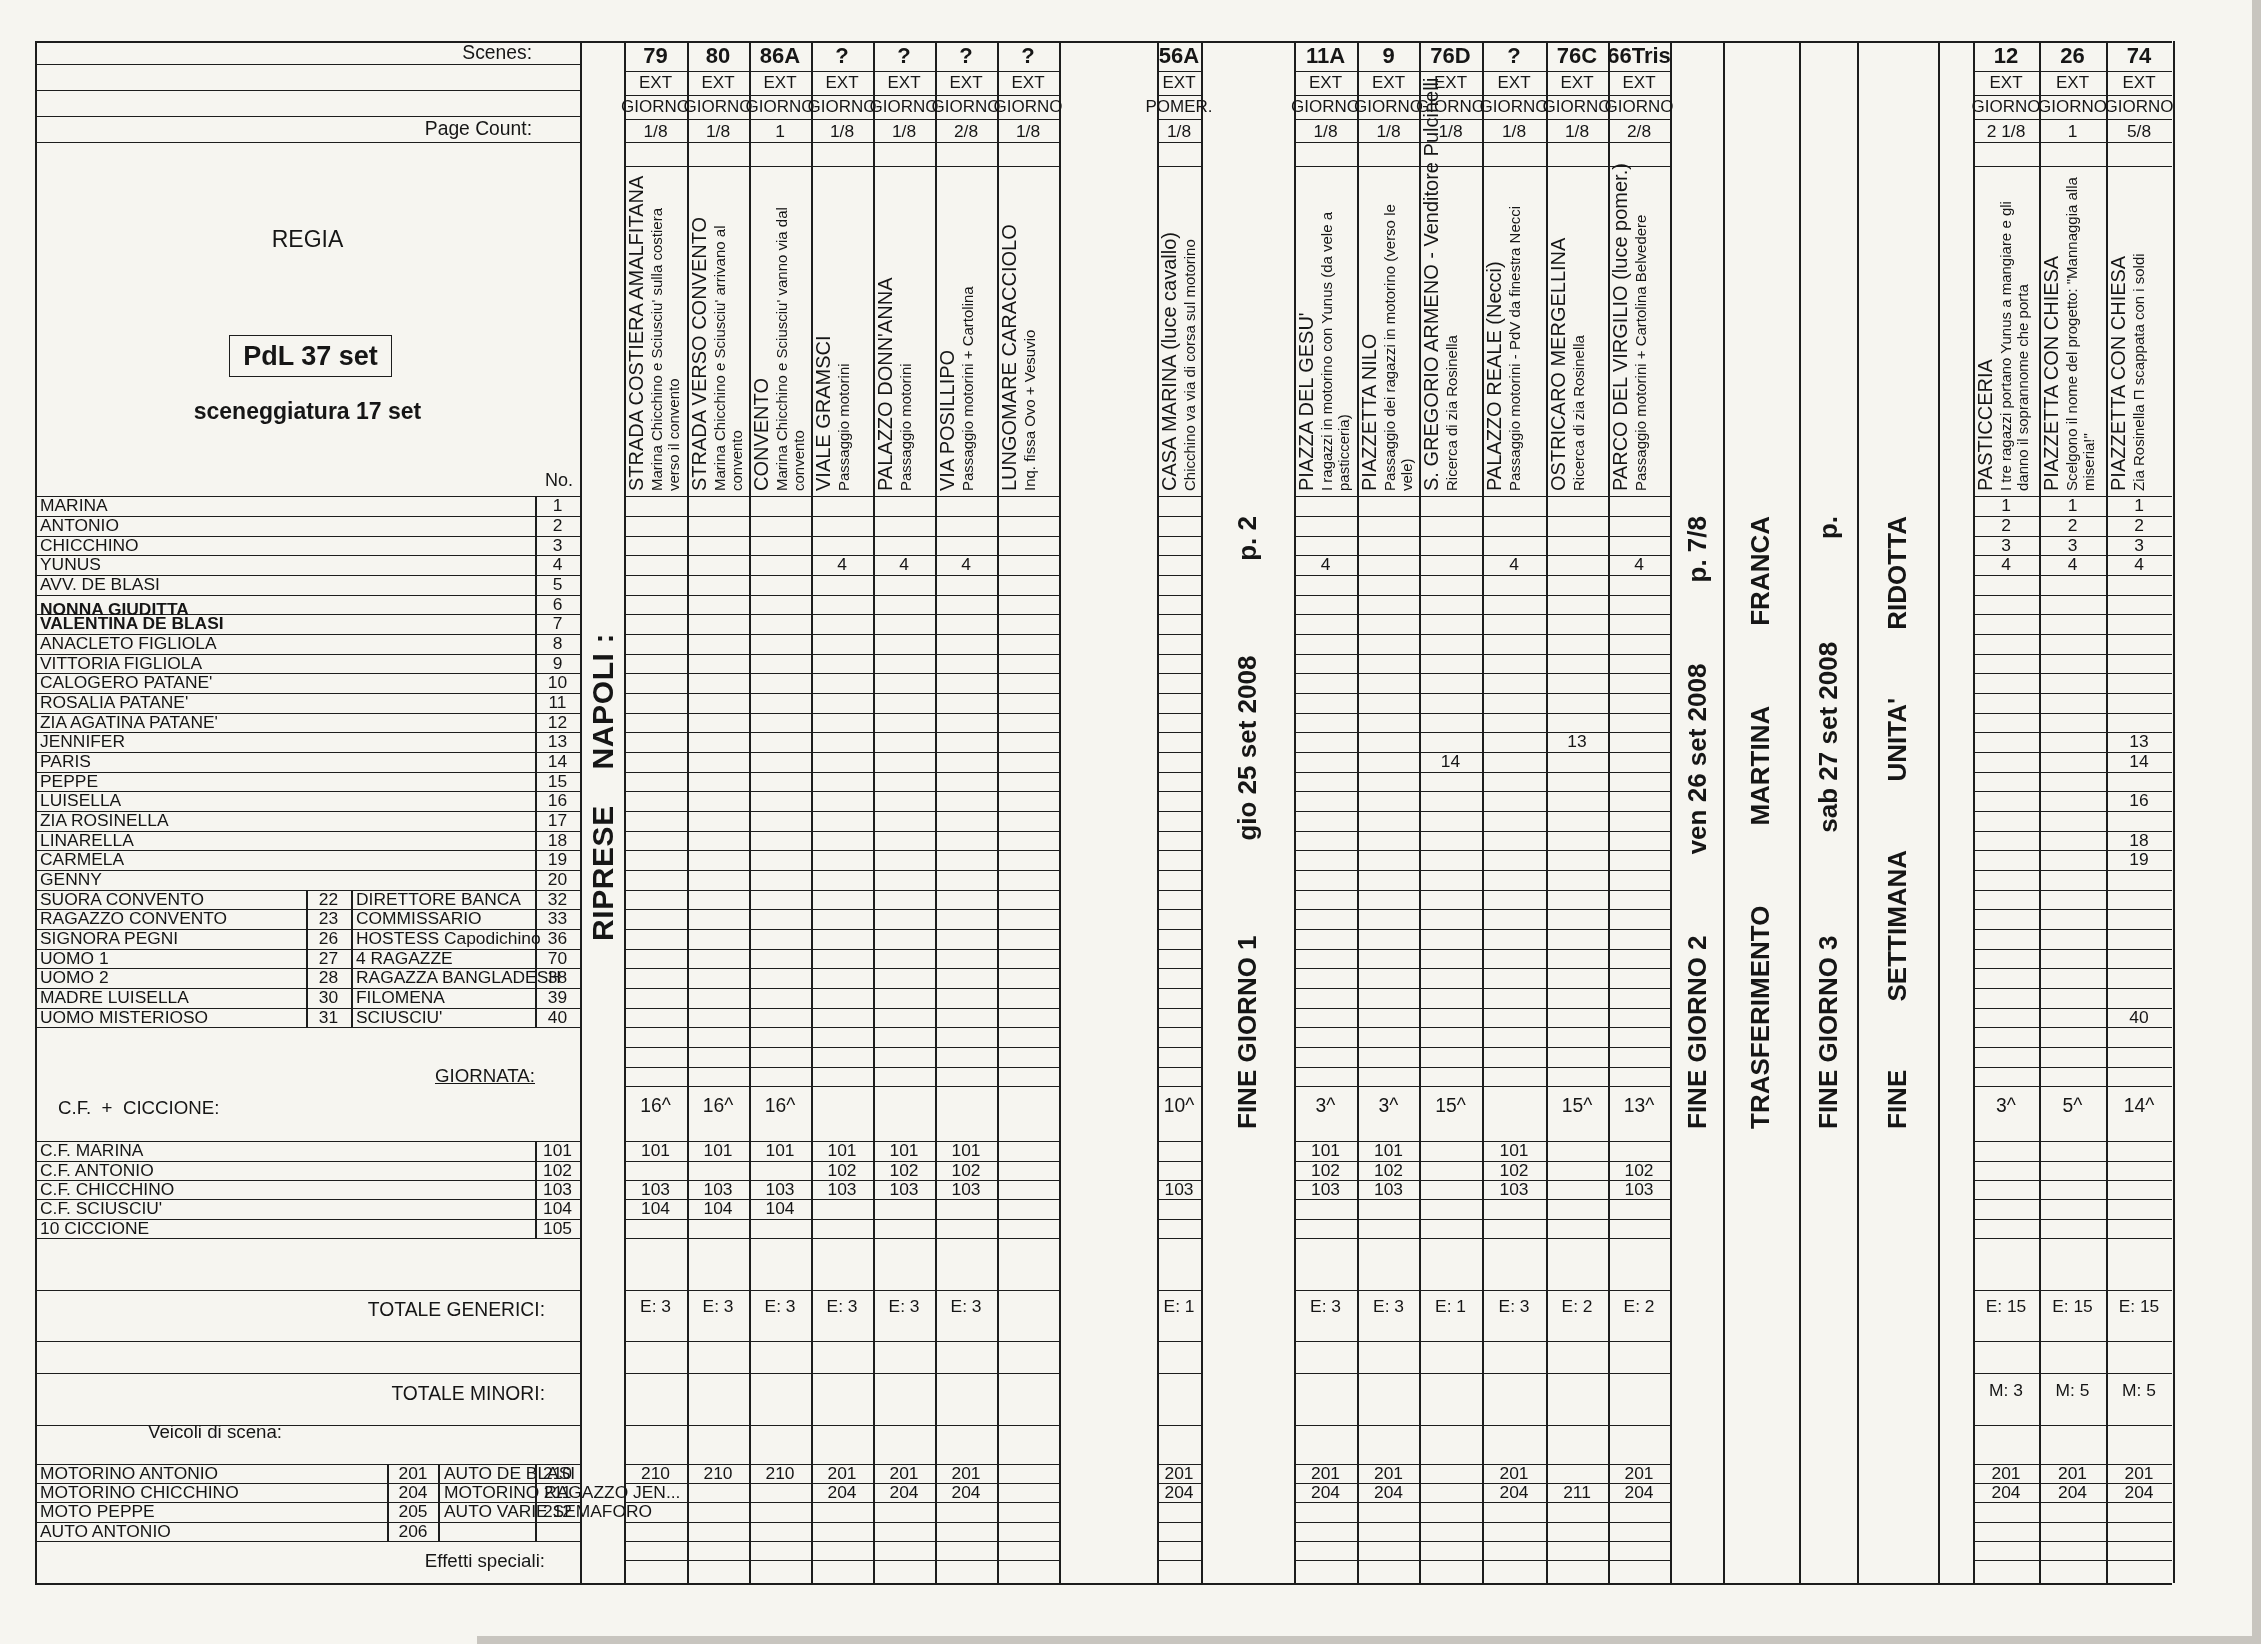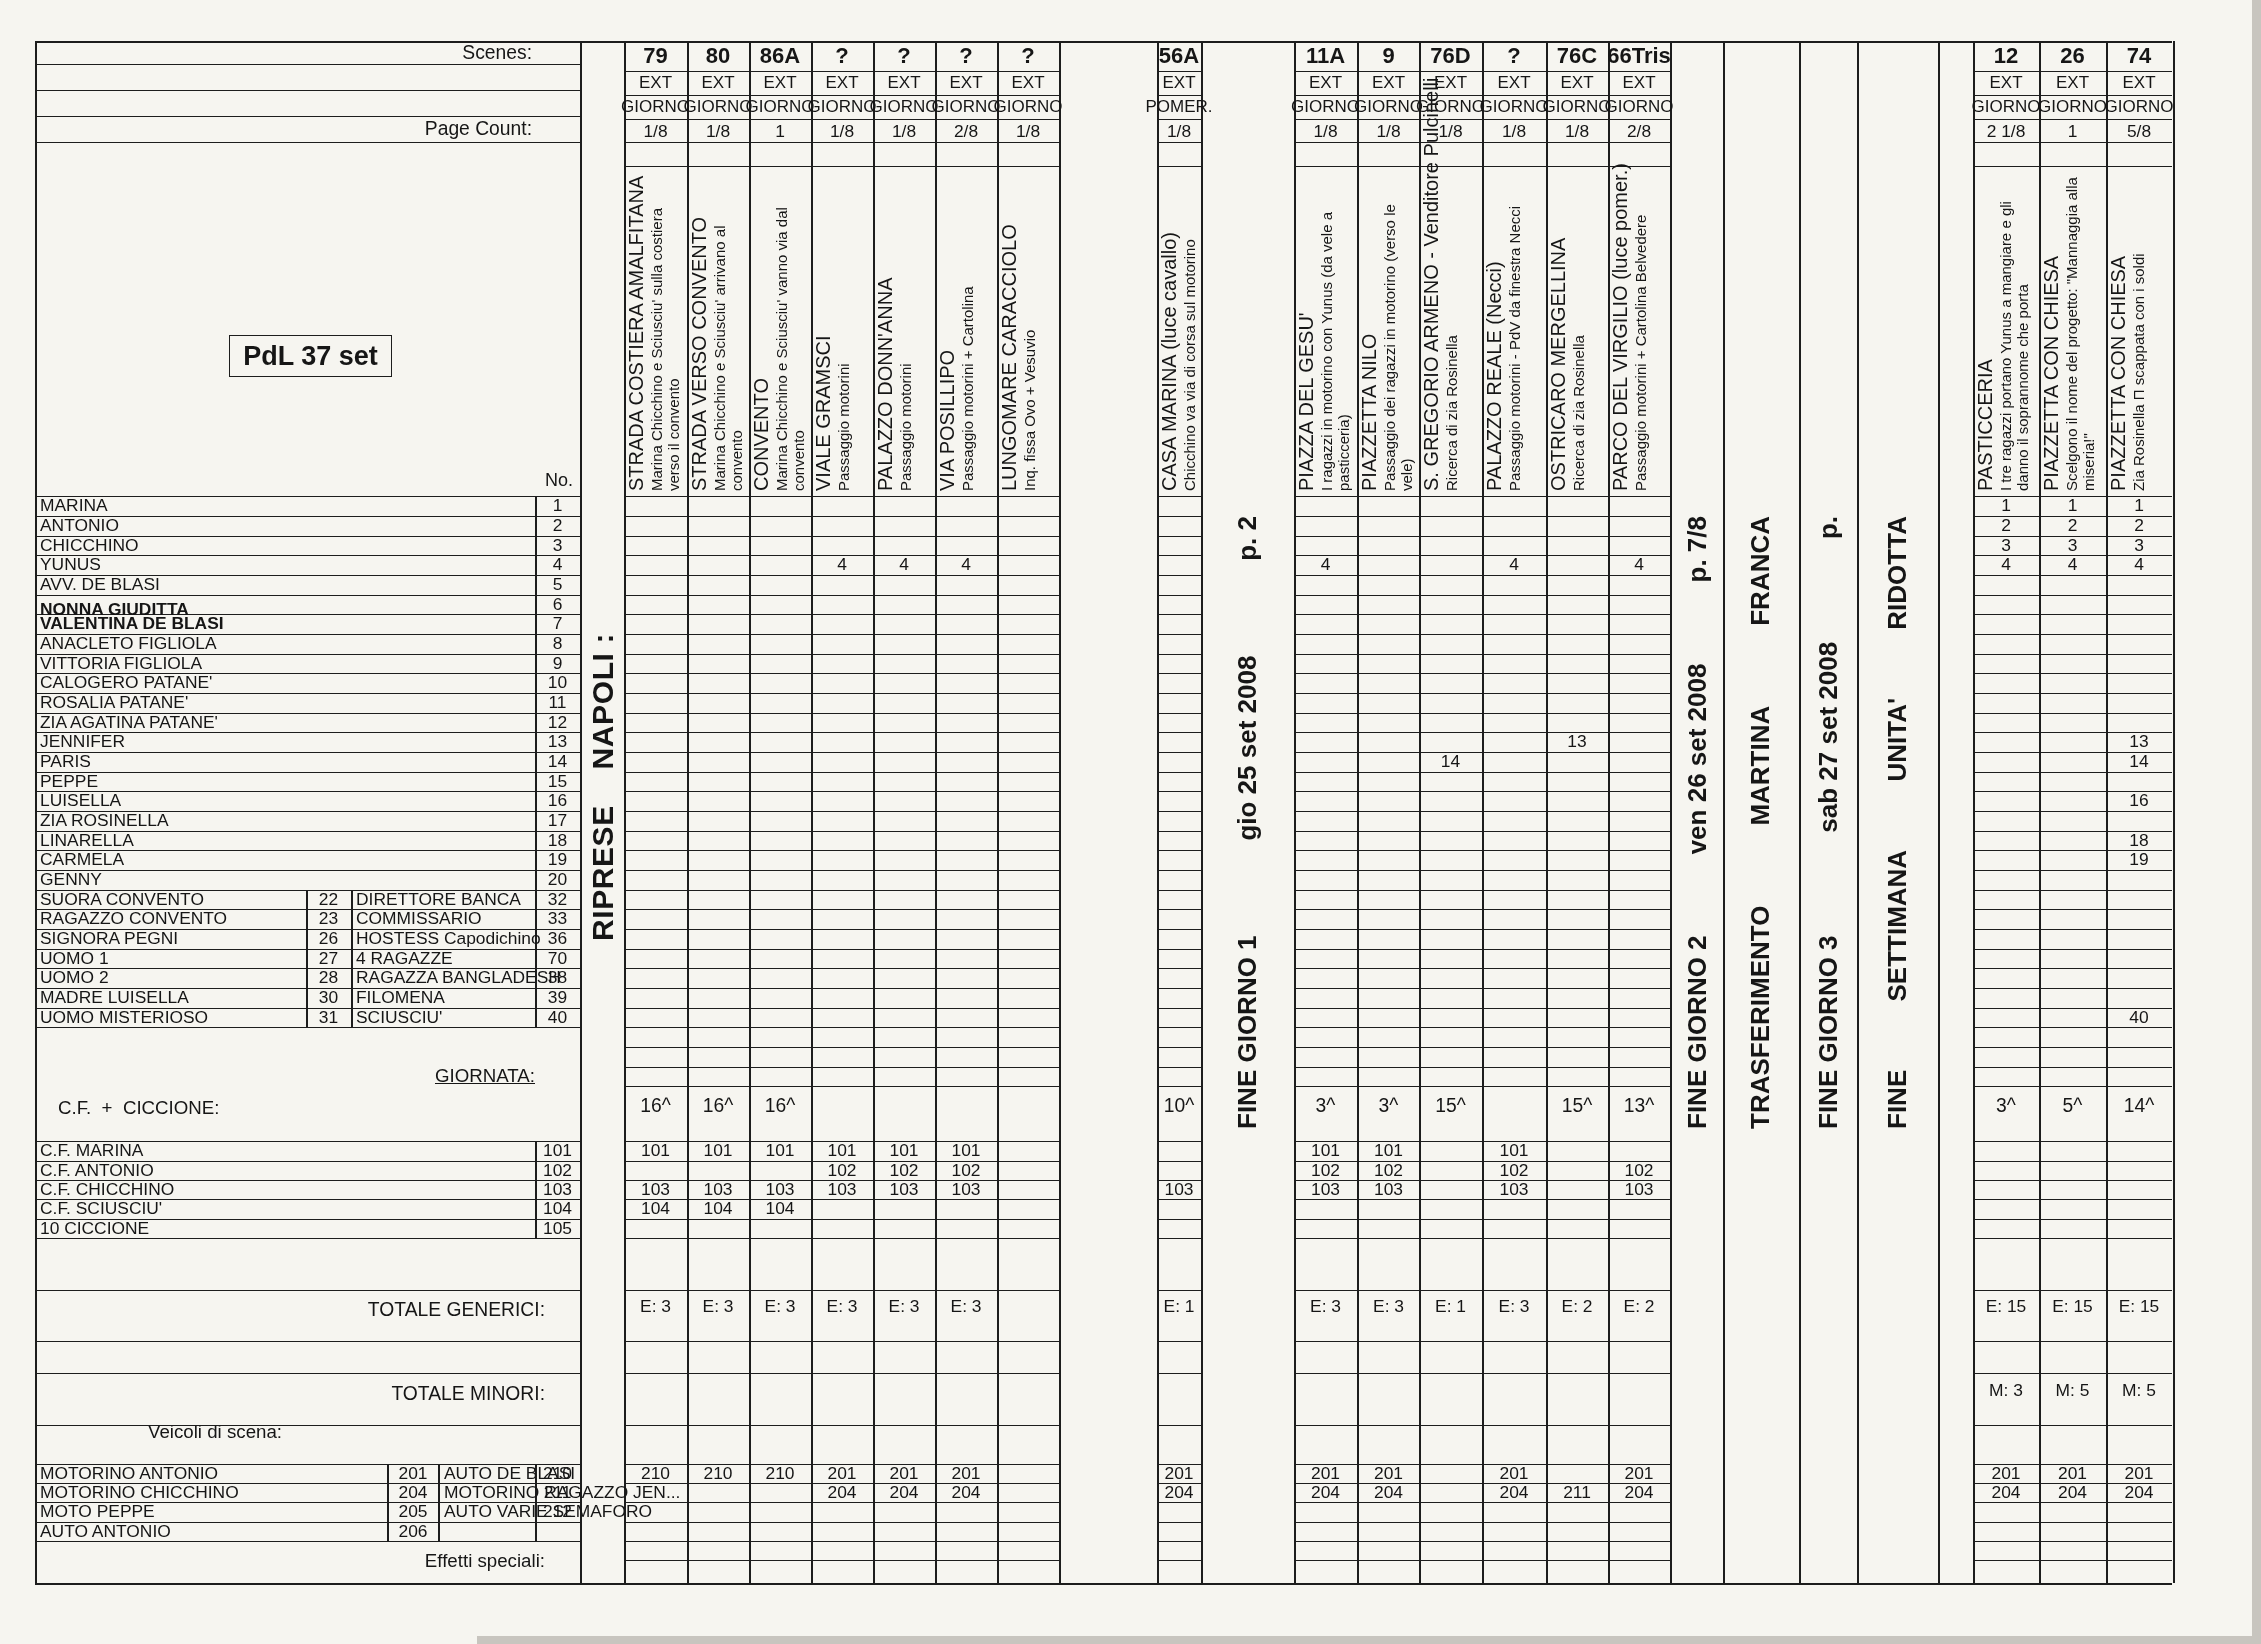--- a/index.html
+++ b/index.html
@@ -17,21 +17,23 @@
   .loc-a{font-size:15px;line-height:17px;}
   .edge{position:absolute;background:#c8c5bf;}
 </style>
 </head>
 <body>
 
 <div id="stage">
 
   <div class="tx rgt" style="left:293px;top:41px;width:239px;height:24px;font-size:19.3px">Scenes:</div>
   <div class="tx rgt" style="left:293px;top:117px;width:239px;height:24px;font-size:19.3px">Page Count:</div>
+  <div class="tx ctr" style="left:35px;top:224px;width:545px;height:31px;font-size:23px">REGIA</div>
   <div class="tx ctr b" style="left:229px;top:335px;width:161px;height:40px;font-size:27px;border:1.9px solid #1d1d1d">PdL 37 set</div>
+  <div class="tx ctr b" style="left:35px;top:395px;width:545px;height:32px;font-size:23px">sceneggiatura 17 set</div>
   <div class="tx rgt" style="left:496px;top:469px;width:77px;height:23px;font-size:18px">No.</div>
   <div class="tx rgt u" style="left:322px;top:1064px;width:213px;height:24.5px;font-size:18.7px">GIORNATA:</div>
   <div class="tx" style="left:58px;top:1096px;width:322px;height:24.5px;font-size:18.7px">C.F.  +  CICCIONE:</div>
   <div class="tx rgt" style="left:258px;top:1297px;width:287px;height:26px;font-size:19.3px">TOTALE GENERICI:</div>
   <div class="tx rgt" style="left:258px;top:1381px;width:287px;height:26px;font-size:19.3px">TOTALE MINORI:</div>
   <div class="tx" style="left:148px;top:1420px;width:271px;height:24.5px;font-size:18.7px">Veicoli di scena:</div>
   <div class="tx rgt" style="left:258px;top:1549px;width:287px;height:24.5px;font-size:18.7px">Effetti speciali:</div>
 
   <div class="rotc" style="left:582px;top:600px;width:41px;height:374px">
     <div class="roti tx ctr b" style="width:374px;height:41px;transform:rotate(-90deg) translateX(-374px);font-size:30px;letter-spacing:0.6px">RIPRESE    NAPOLI :</div>

